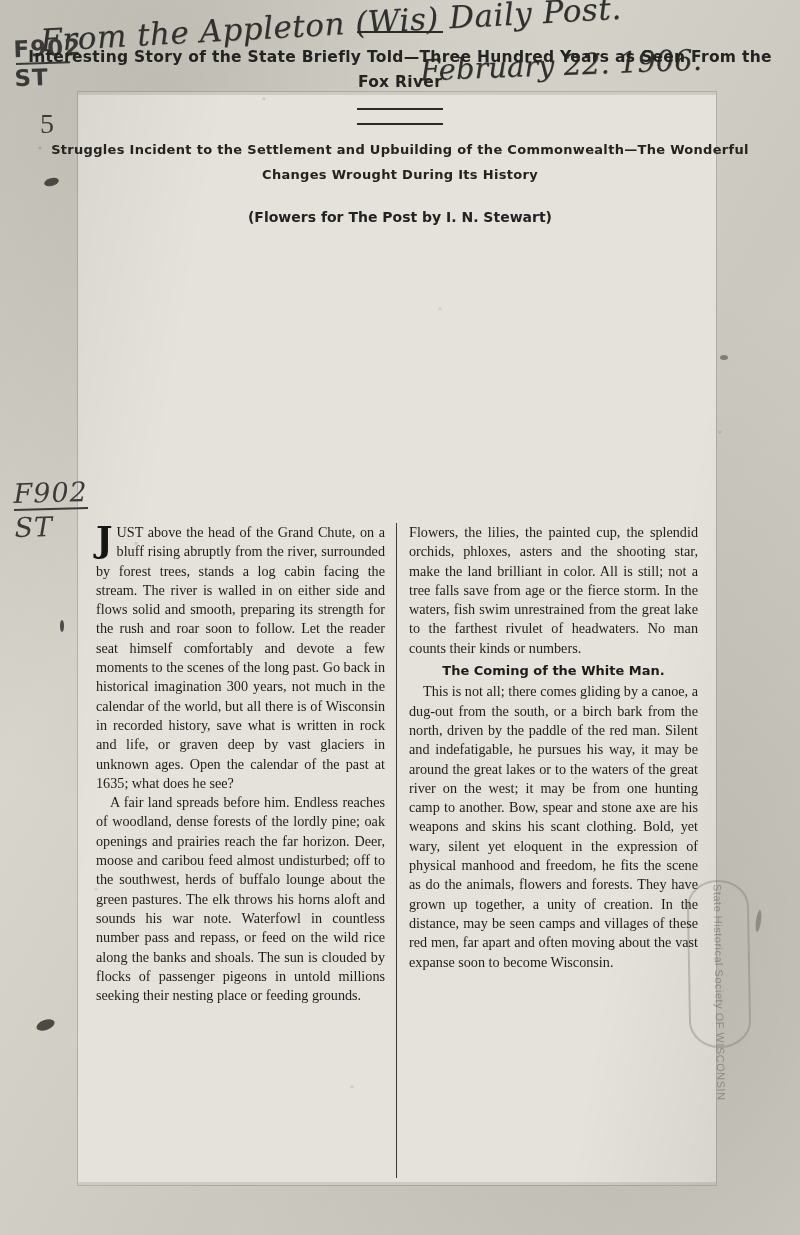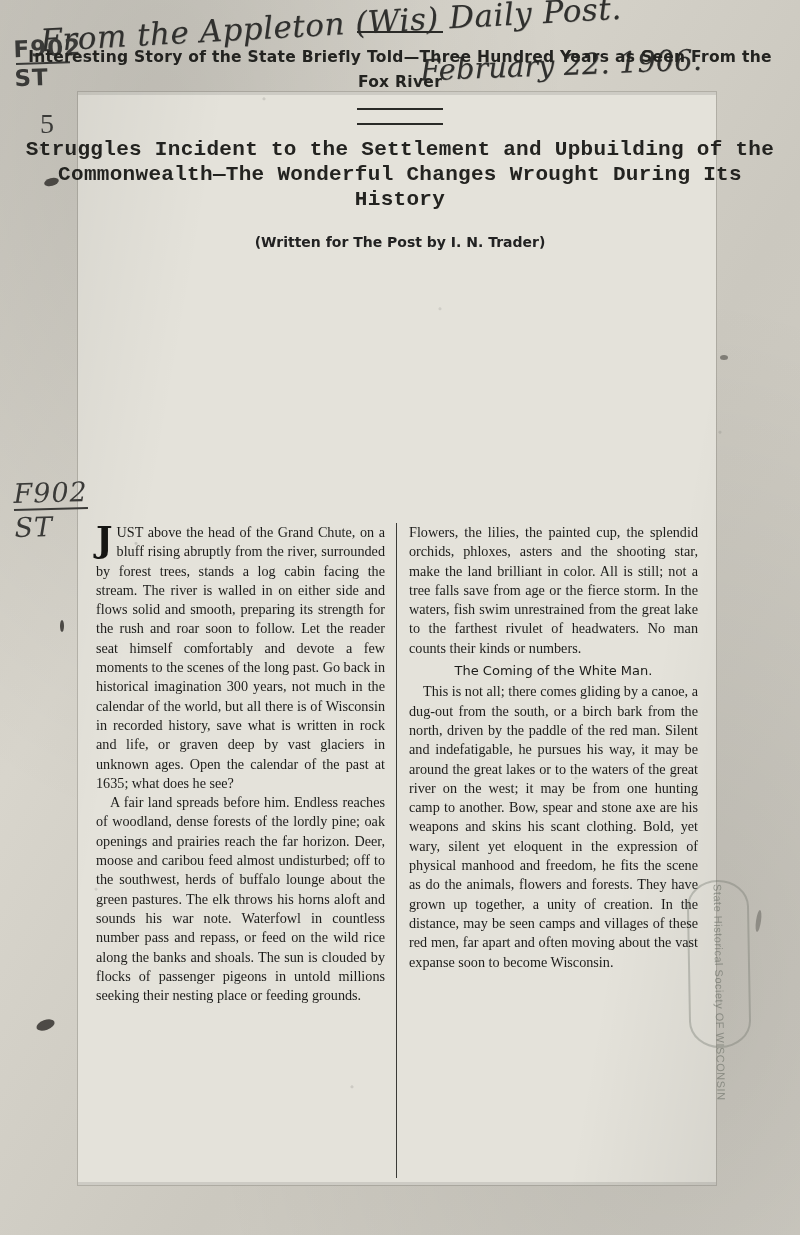--- a/index.html
+++ b/index.html
@@ -189,21 +189,21 @@
     font-family: "DejaVu Sans", sans-serif;
     font-weight: 700;
     color: #232320;
     font-size: 15.5px;
     line-height: 25px;
     letter-spacing: .3px;
     padding: 0 24px;
     text-align: center;
   }
   .deck.d2 { font-size: 15.5px; }
-  .deck.d3 { font-size: 21px; font-family: Liberation Mono, monospace; }
+  .deck.d3 { font-size: 13px; }
 
   .byline {
     margin-top: 22px;
     text-align: center;
     font-family: "DejaVu Sans", sans-serif;
     font-weight: 700;
     font-size: 14px;
     color: #222;
   }
 
@@ -235,21 +235,21 @@
     font-family: "DejaVu Serif", serif;
     font-weight: 700;
     font-size: 35px;
     line-height: 30px;
     padding: 2px 4px 0 0;
     color: #151513;
   }
   .subhead {
     text-align: center;
     font-family: "DejaVu Sans", sans-serif;
-    font-weight: 400;
+    font-weight: 700;
     font-size: 13px;
     margin: 3px 0 2px;
     color: #1c1c1a;
   }
   
   .streak {
     position: absolute;
     pointer-events: none;
     background: rgba(90,88,82,0.16);
   }
@@ -293,21 +293,21 @@
     <div class="ring"></div>
     <div class="txt">State Historical Society OF WISCONSIN</div>
   </div>
 
   <div class="masthead">
     <div class="rule-sep"></div>
     <div class="deck d1">Interesting Story of the State Briefly Told—Three Hundred Years as Seen From the Fox River</div>
     <div class="rule-sep"></div>
     <div class="rule-sep"></div>
     <div class="deck d3">Struggles Incident to the Settlement and Upbuilding of the Commonwealth—The Wonderful Changes Wrought During Its History</div>
-    <div class="byline">(Written for The Post by I. N. Trader)</div>
+    <div class="byline">(Flowers for The Post by I. N. Stewart)</div>
   </div>
 
   <div class="body-wrap">
     <div class="col left">
       <p class="noindent"><span class="dropcap">J</span><span>UST above the head of the Grand Chute, on a bluff rising abruptly from the river, surrounded by forest trees, stands a log cabin facing the stream. The river is walled in on either side and flows solid and smooth, preparing its strength for the rush and roar soon to follow. Let the reader seat himself comfortably and devote a few moments to the scenes of the long past. Go back in historical imagination 300 years, not much in the calendar of the world, but all there is of Wisconsin in recorded history, save what is written in rock and life, or graven deep by vast glaciers in unknown ages. Open the calendar of the past at 1635; what does he see?</span></p>
       <p>A fair land spreads before him. Endless reaches of woodland, dense forests of the lordly pine; oak openings and prairies reach the far horizon. Deer, moose and caribou feed almost undisturbed; off to the southwest, herds of buffalo lounge about the green pastures. The elk throws his horns aloft and sounds his war note. Waterfowl in countless number pass and repass, or feed on the wild rice along the banks and shoals. The sun is clouded by flocks of passenger pigeons in untold millions seeking their nesting place or feeding grounds.</p>
     </div>
     <div class="col right">
       <p class="noindent">Flowers, the lilies, the painted cup, the splendid orchids, phloxes, asters and the shooting star, make the land brilliant in color. All is still; not a tree falls save from age or the fierce storm. In the waters, fish swim unrestrained from the great lake to the farthest rivulet of headwaters. No man counts their kinds or numbers.</p>
       <div class="subhead">The Coming of the White Man.</div>

